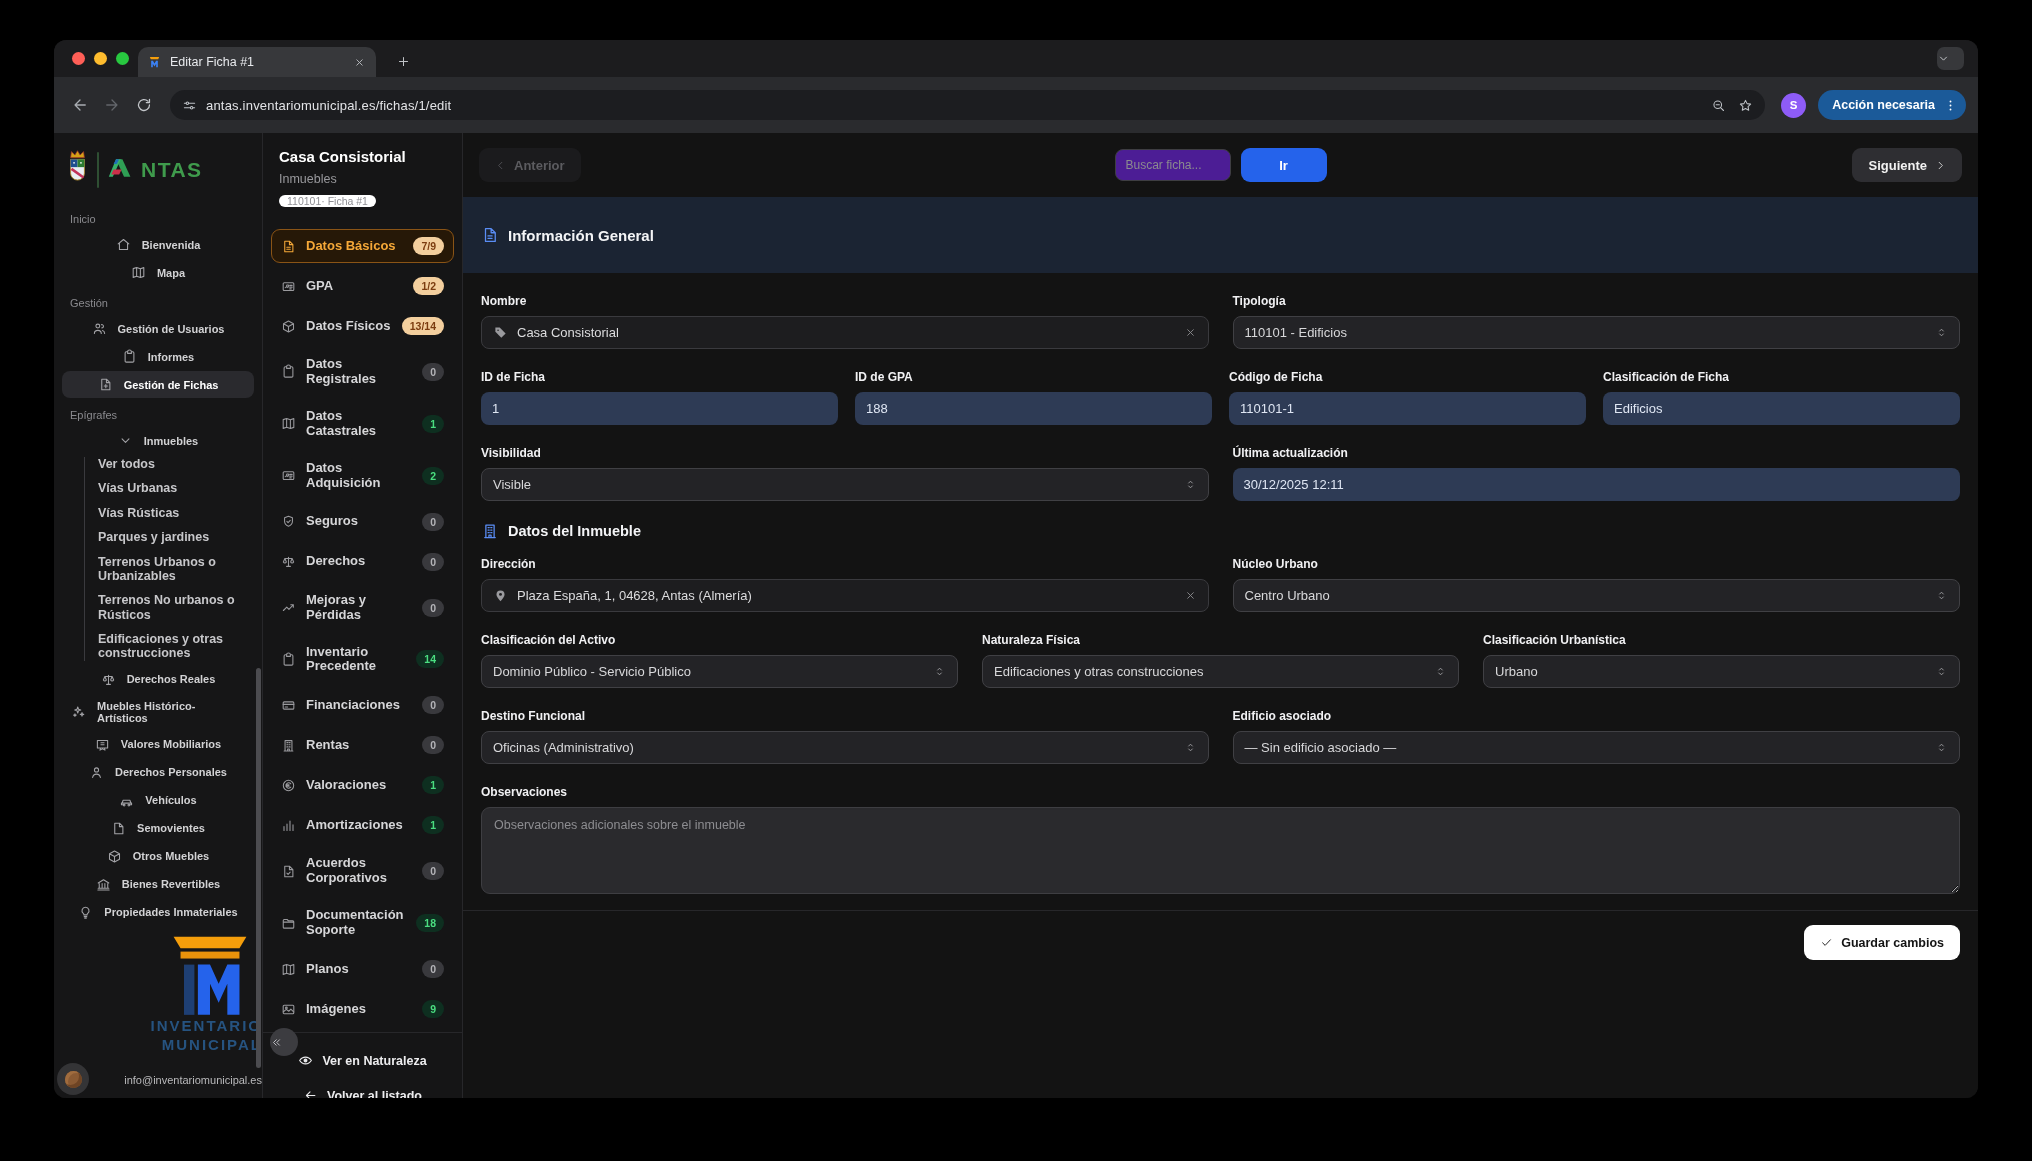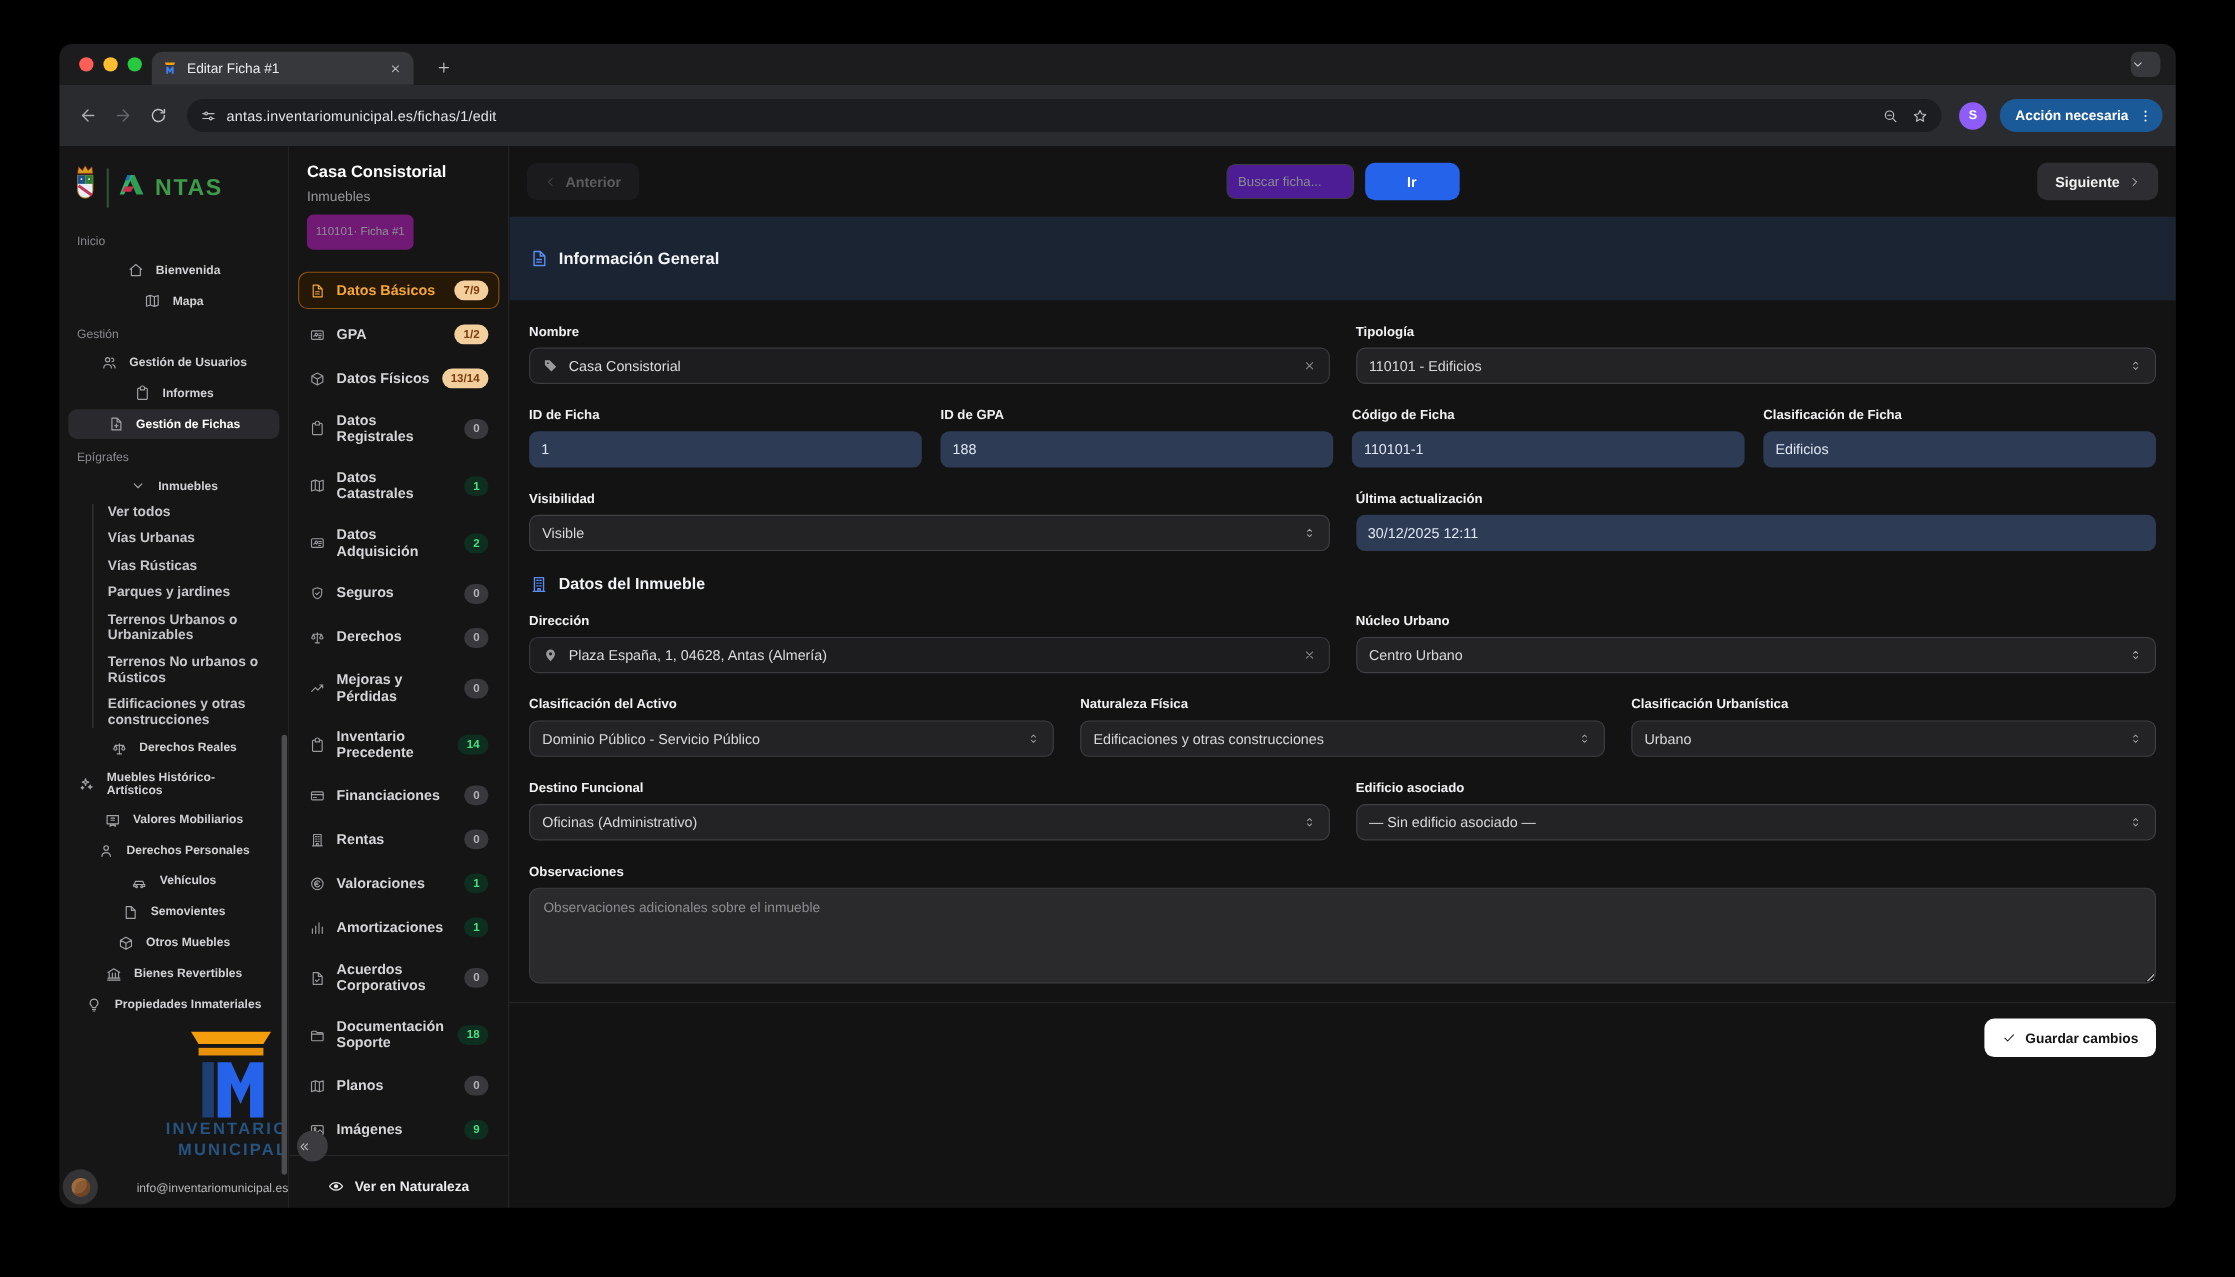--- a/index.html
+++ b/index.html
@@ -45,21 +45,21 @@
   .nf-email{font-size:11px;color:#b9b9bb;margin-top:20px;}
   .nav-scrollthumb{position:absolute;right:1px;top:535px;width:5px;height:400px;background:#4c4c50;border-radius:3px;}
   .cookie-btn{position:absolute;left:3px;bottom:3px;width:32px;height:32px;border-radius:50%;background:#343436;display:grid;place-items:center;}
   .cookie-inner{width:17px;height:17px;border-radius:50%;background:#8a5a33;box-shadow:inset -3px -3px 0 #6e4424, inset 3px 2px 0 #a06c3e;}
 
   
   .panel2{width:200px;flex:none;background:#151516;border-right:1px solid #27272a;display:flex;flex-direction:column;position:relative;}
   .p2-head{padding:15px 16px 8px;}
   .p2-title{color:#fff;font-size:15px;font-weight:700;}
   .p2-sub{color:#98989c;font-size:12.5px;margin-top:7px;}
-  .p2-badge{display:inline-block;margin-top:9px;background:#701a75;color:#8f8f94;font-size:10.5px;padding:10px 8px;border-radius:6px;}
+  .p2-badge{display:inline-block;margin-top:9px;background:#ffffff;color:#8f8f94;font-size:10.5px;padding:0 8px;border-radius:6px;}
   .p2-tabs{padding:12px 8px 6px;display:flex;flex-direction:column;gap:6px;}
   .p2-tab{display:flex;align-items:center;gap:10px;padding:7px 9px;border-radius:9px;font-size:13px;color:#d6d6d8;font-weight:600;border:1px solid transparent;}
   .p2-tab .ic{color:#9a9a9e;flex:none;}
   .p2-tab .lbl{flex:1;line-height:1.15;}
   .p2-tab.active{border-color:#8a5416;background:#261807;color:#f5a838;}
   .p2-tab.active .ic{color:#f5a838;}
   .badge{font-size:10.5px;font-weight:700;padding:3px 8px;border-radius:999px;flex:none;}
   .b-amber{background:#f3cf9e;color:#7b3c10;}
   .b-gray{background:#39393d;color:#b4b4b8;}
   .b-green{background:#0e2f20;color:#4ade80;}

